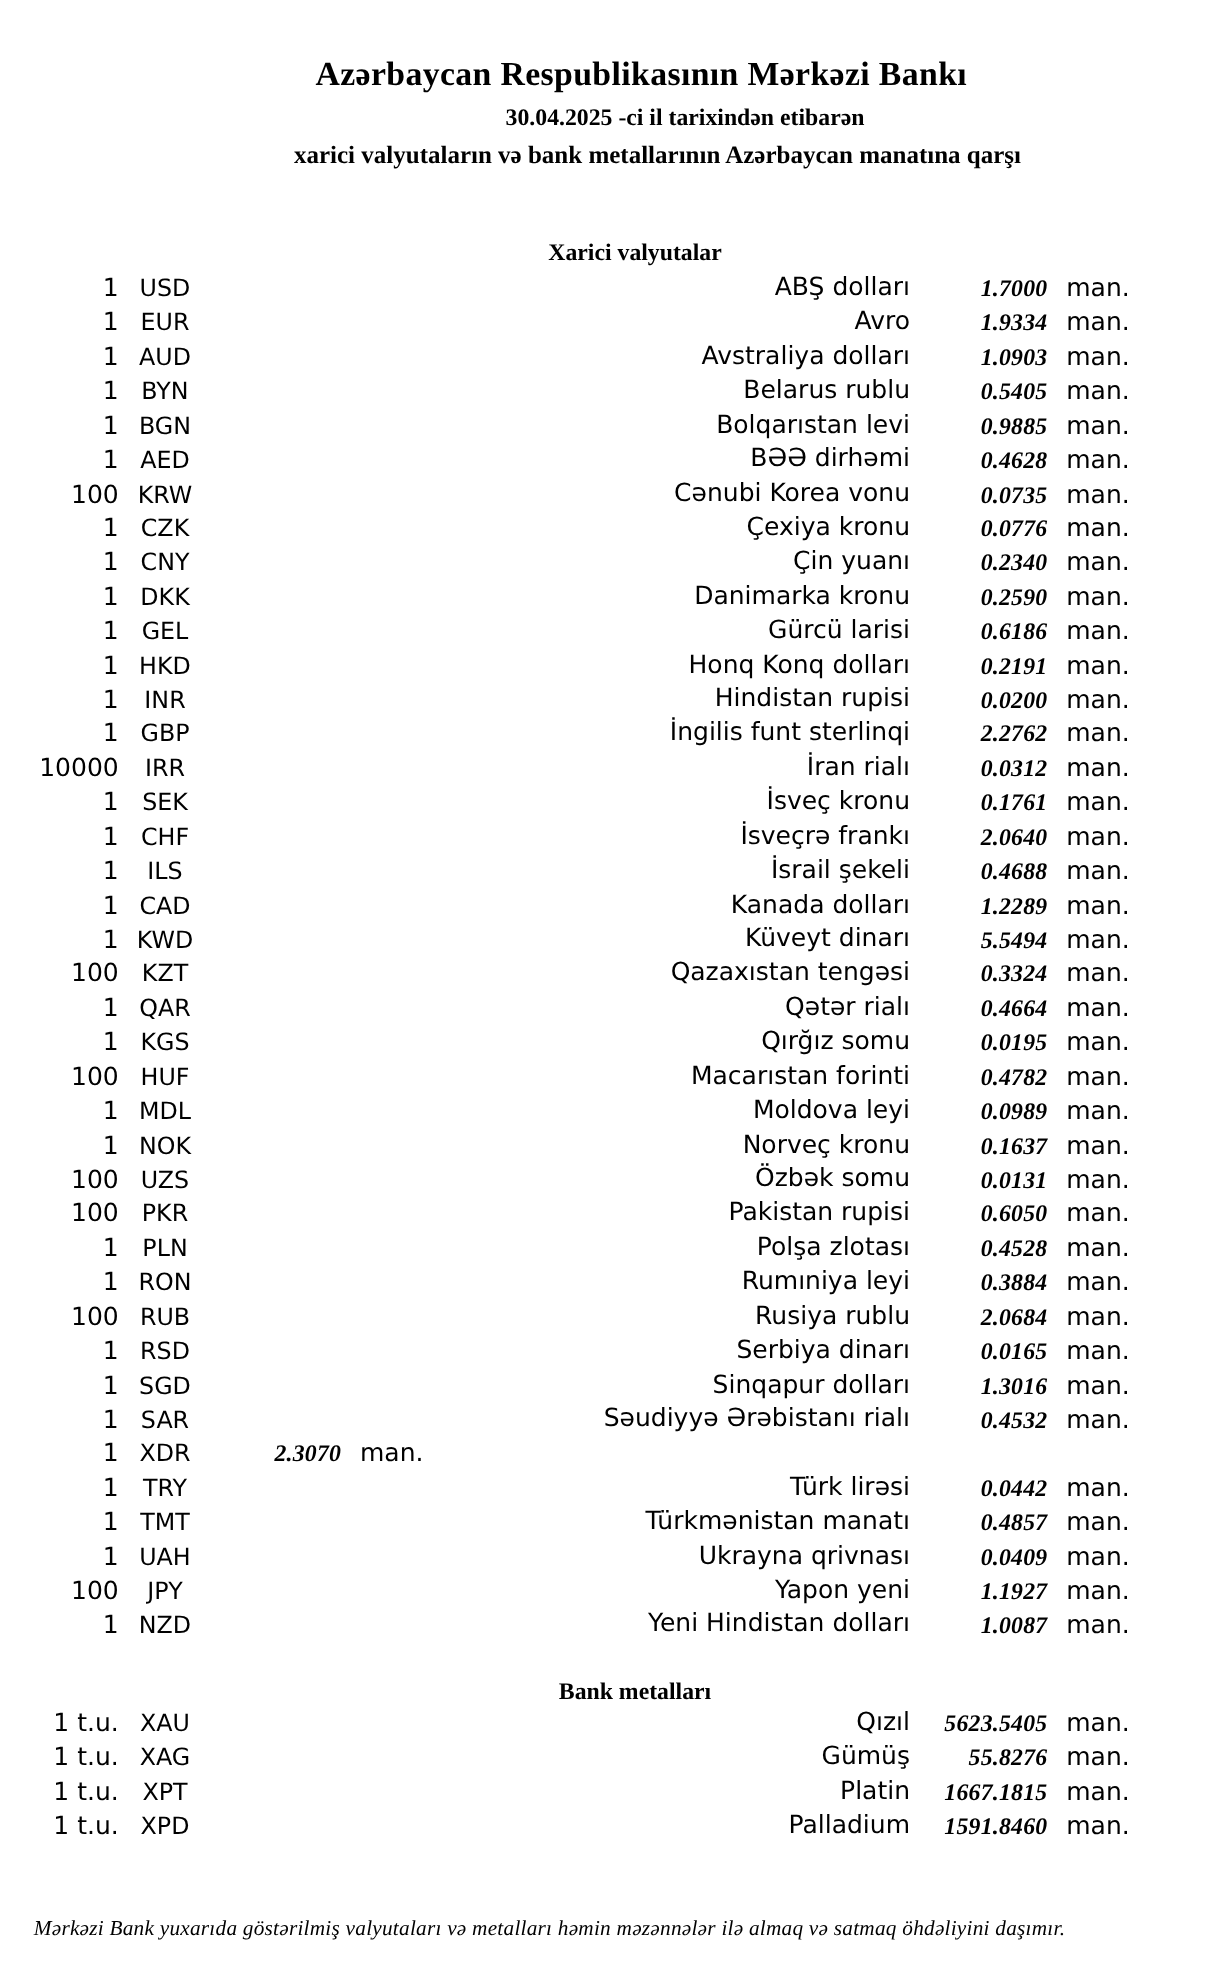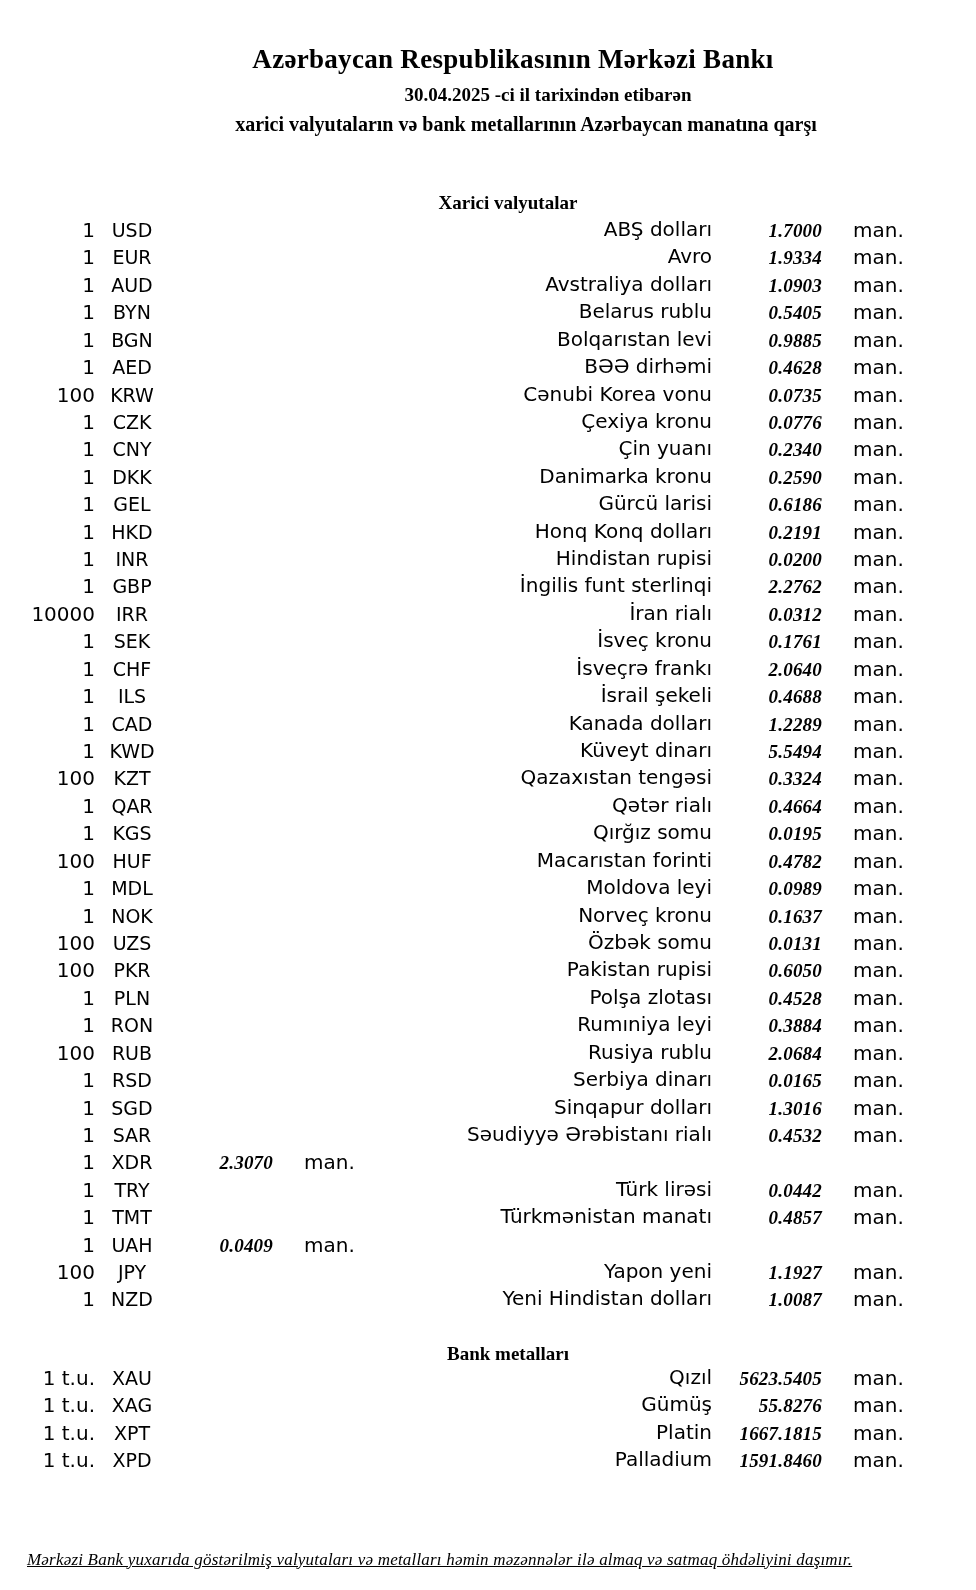--- a/index.html
+++ b/index.html
@@ -75,28 +75,26 @@
   .rate {
     width: 110px;
     text-align: right;
     font: italic bold 19px "Liberation Serif", serif;
     letter-spacing: 0.2px;
   }
   .unit {
     width: 138px;
     padding-left: 15px;
     font: 20px "DejaVu Sans", sans-serif;
-    margin-left: 16px;
   }
   .footer-note {
     font: italic 17px "Liberation Serif", serif;
-    margin: 74px 20px 0 27px;
+    margin: 57px 20px 0 27px;
     letter-spacing: 0.2px;
     white-space: nowrap;
-    text-decoration: underline;
   }
 </style>
 </head>
 <body style="background: rgb(255, 255, 255); color: rgb(0, 0, 0);">
 
 <div class="page-title">Azərbaycan Respublikasının Mərkəzi Bankı</div>
 <div class="date-line">30.04.2025 -ci il tarixindən etibarən</div>
 <div class="subtitle">xarici valyutaların və bank metallarının Azərbaycan manatına qarşı</div>
 
 <div class="section-title" id="currencies-title">Xarici valyutalar</div>
@@ -355,20 +353,21 @@
     <div class="row">
       <div class="cell qty">1</div>
       <div class="cell code">TMT</div>
       <div class="cell name">Türkmənistan manatı</div>
       <div class="cell rate">0.4857</div>
       <div class="cell unit">man.</div>
     </div>
     <div class="row">
       <div class="cell qty">1</div>
       <div class="cell code">UAH</div>
+      <div class="cell name">Ukrayna qrivnası</div>
       <div class="cell rate">0.0409</div>
       <div class="cell unit">man.</div>
     </div>
     <div class="row">
       <div class="cell qty">100</div>
       <div class="cell code">JPY</div>
       <div class="cell name">Yapon yeni</div>
       <div class="cell rate">1.1927</div>
       <div class="cell unit">man.</div>
     </div>

